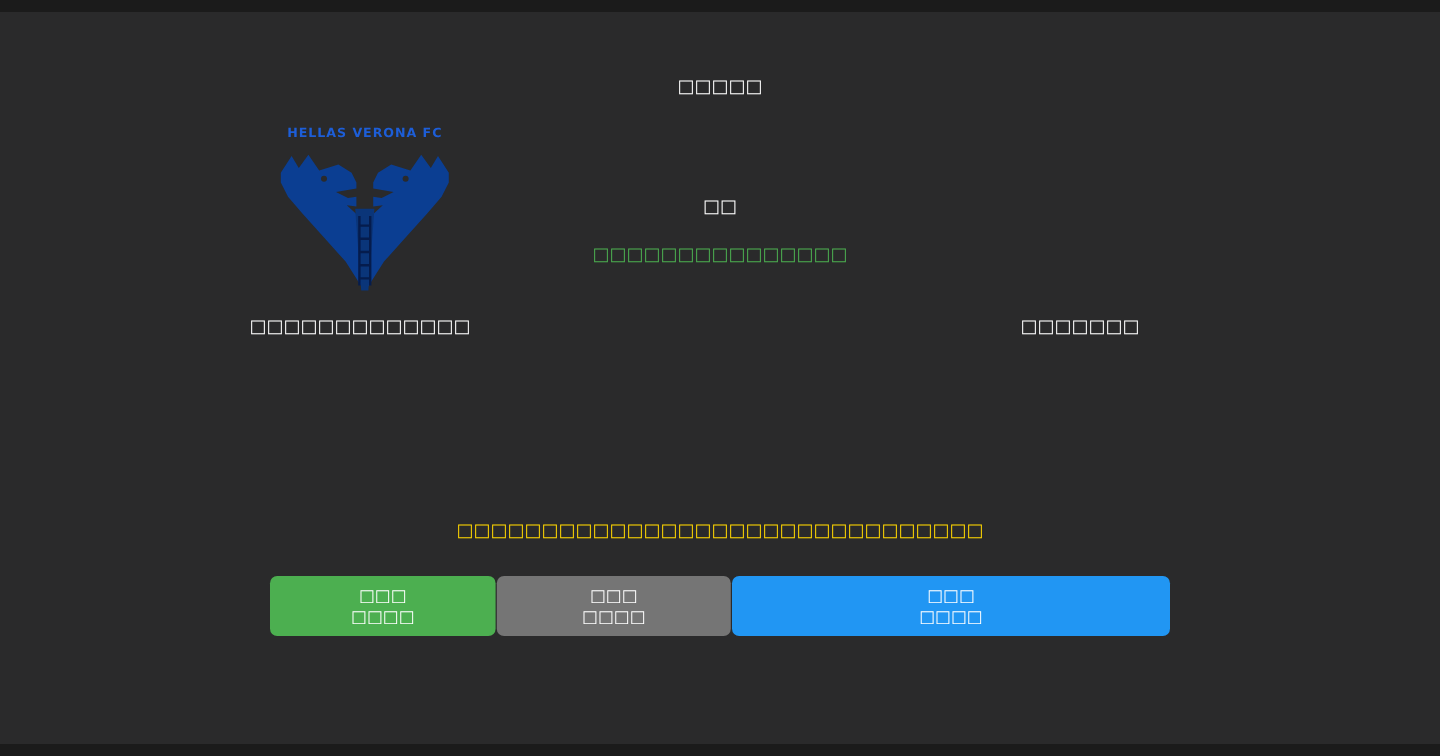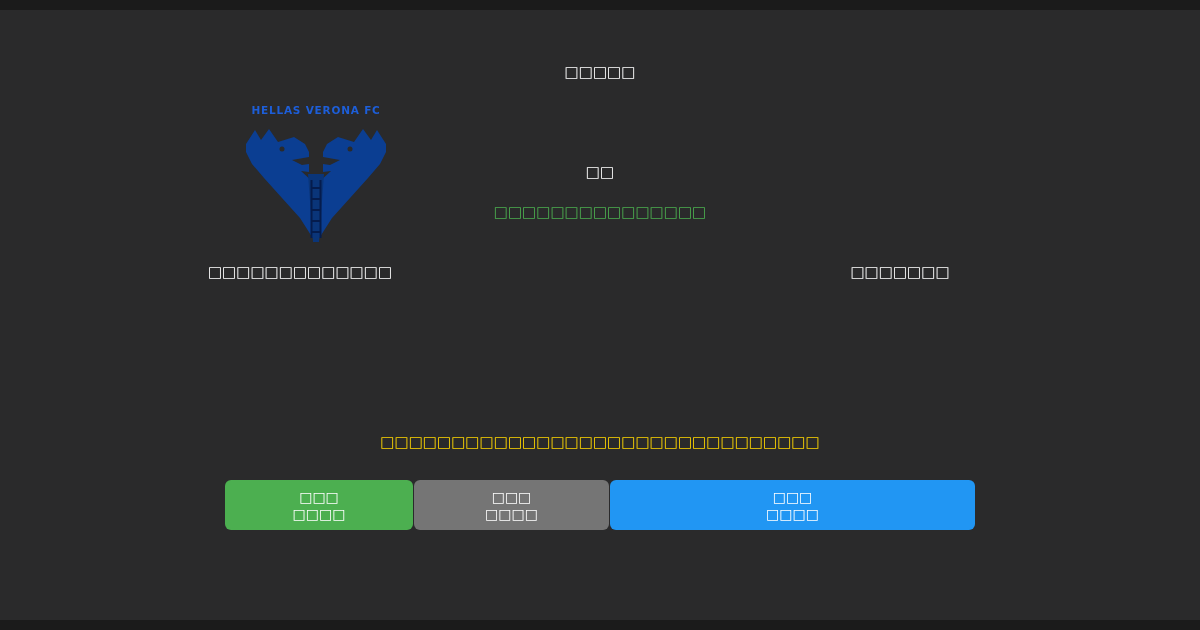--- a/index.html
+++ b/index.html
@@ -20,21 +20,21 @@
   .centered-text {
     position: absolute; left: 0; width: 1200px;
     text-align: center; color: #ffffff; font-size: 15px; line-height: 17px;
   }
   .top-title   { top: 64px; }
   .vs-label    { top: 164px; }
   .league-name { top: 204px; color: #4caf50; }
   .notice-text { top: 434px; color: #ffd700; }
 
   .home-logo {
-    position: absolute; left: 244px; top: 100px;
+    position: absolute; left: 232px; top: 100px;
     width: 144px; height: 152px;
   }
   .away-logo-slot {
     position: absolute; left: 828px; top: 100px;
     width: 144px; height: 152px;
   }
   .team-name {
     position: absolute; top: 264px; width: 300px;
     text-align: center; color: #ffffff; font-size: 15px; line-height: 17px;
   }

